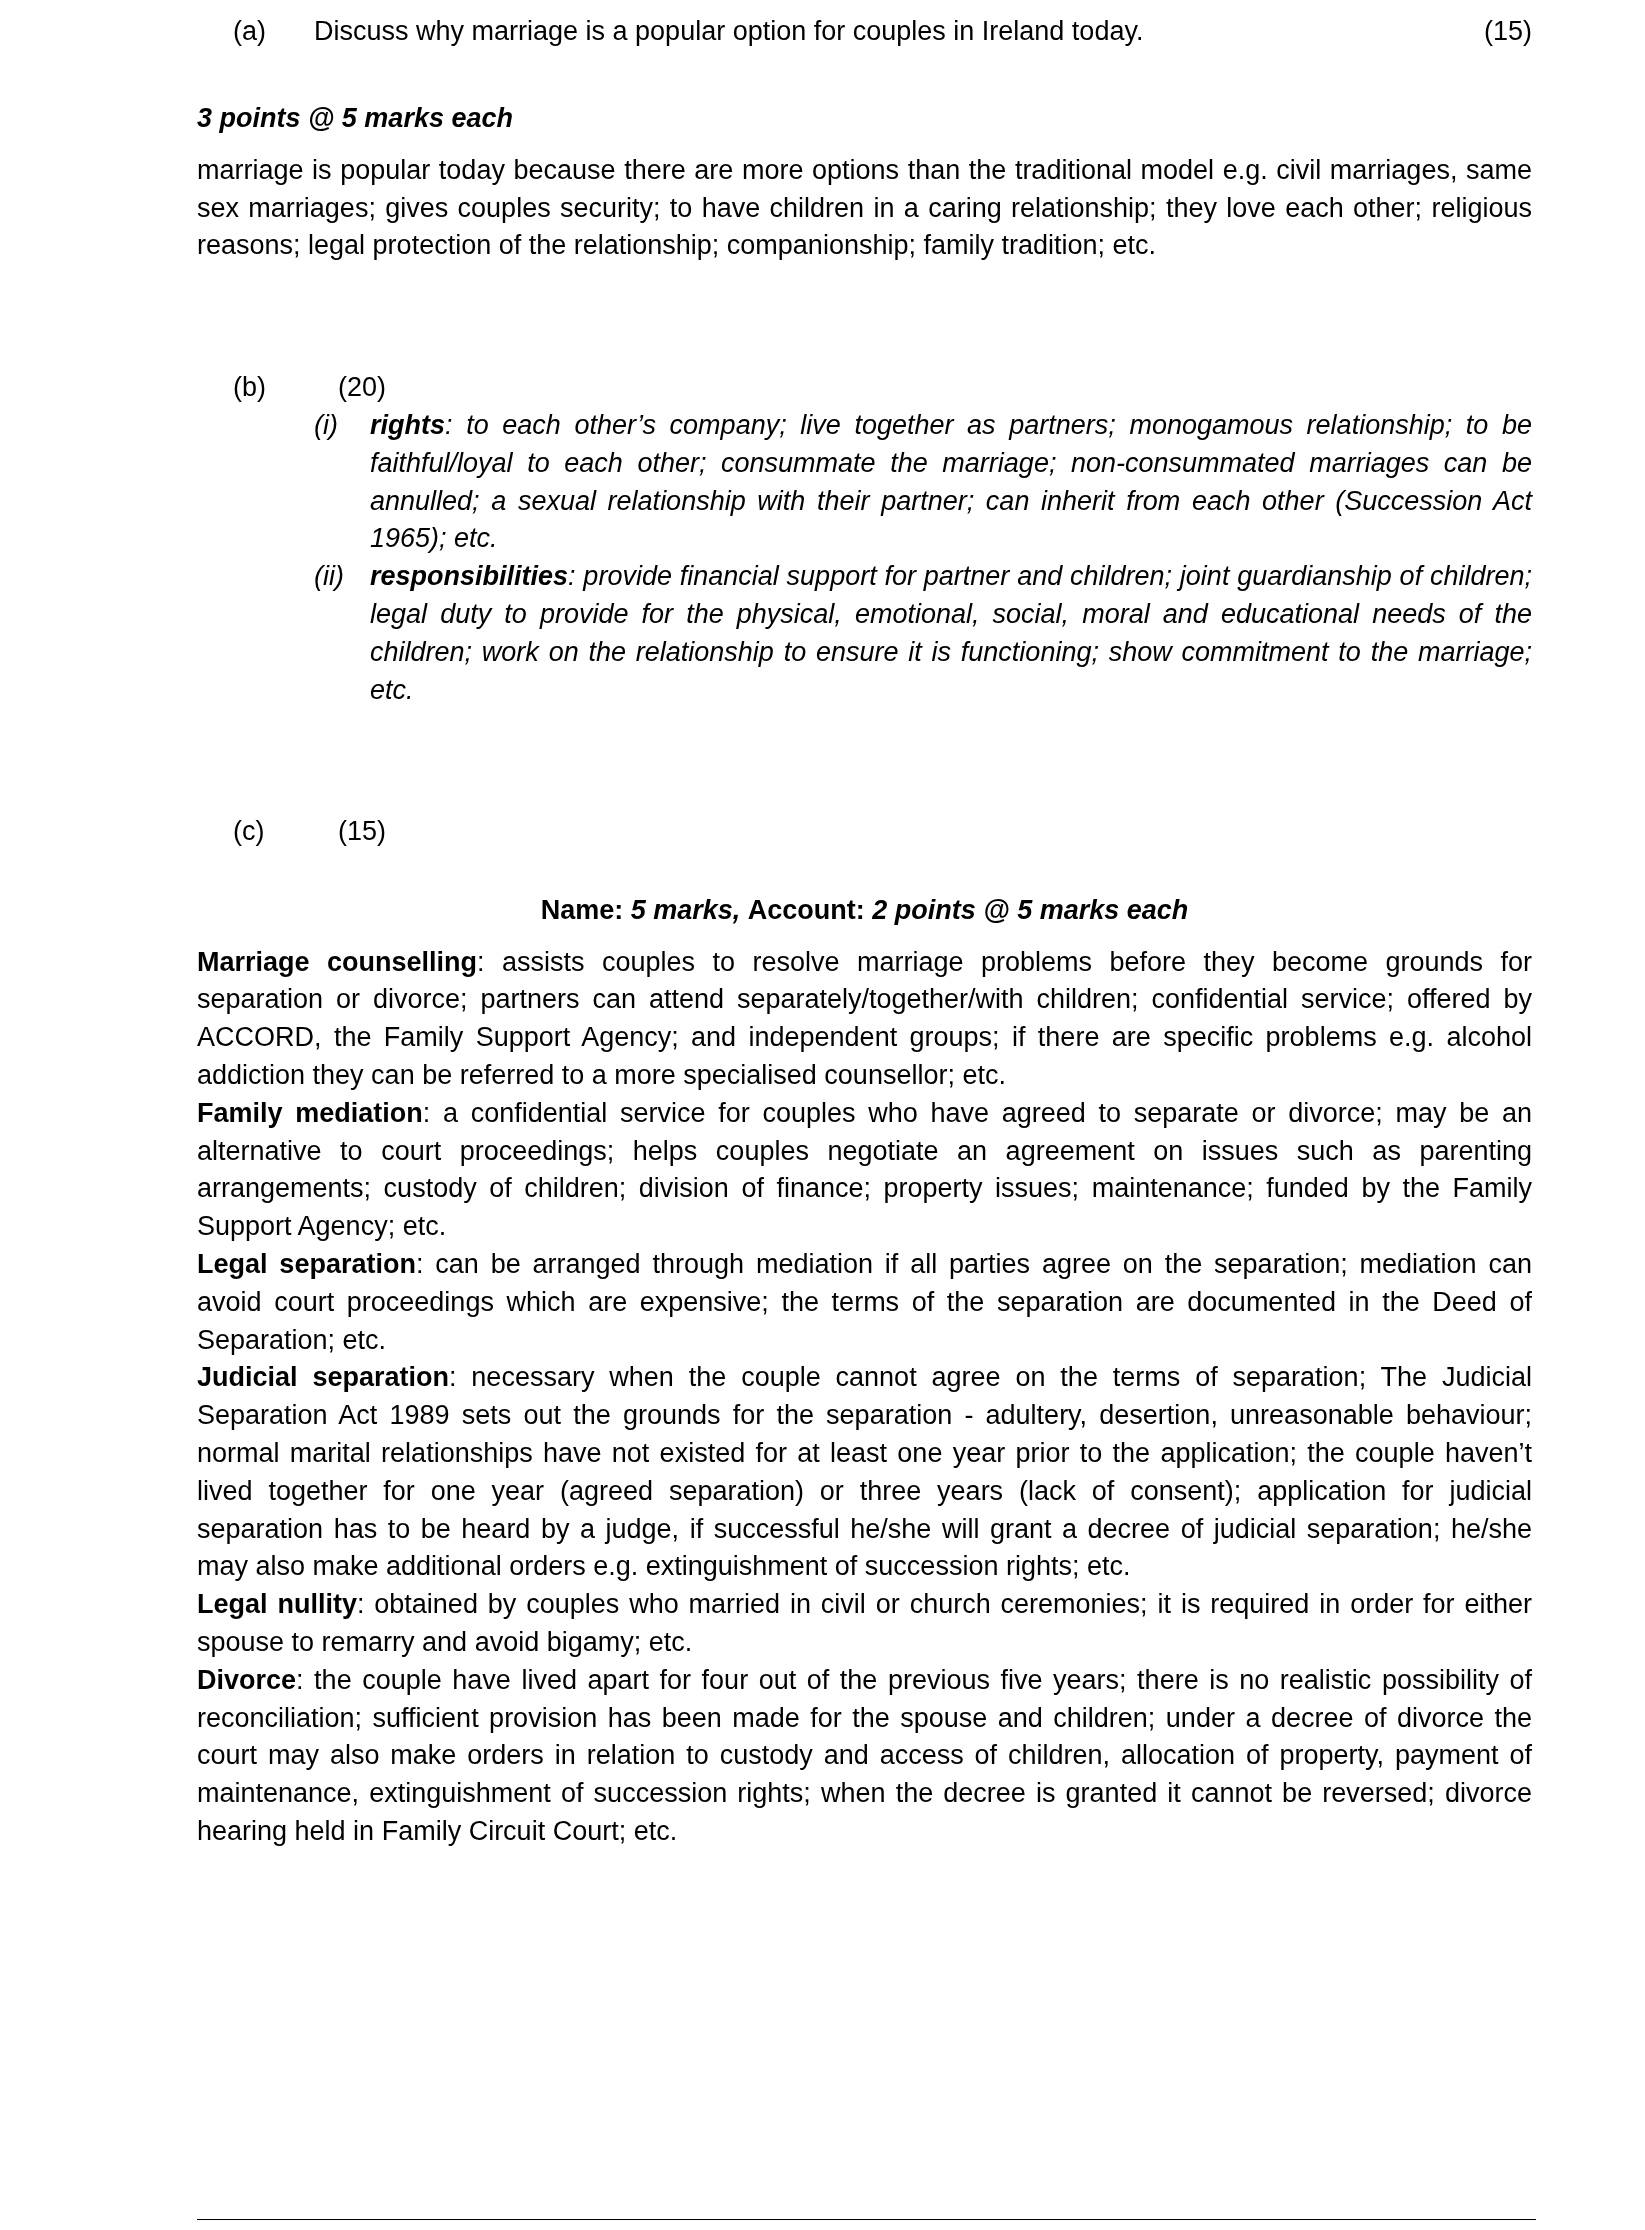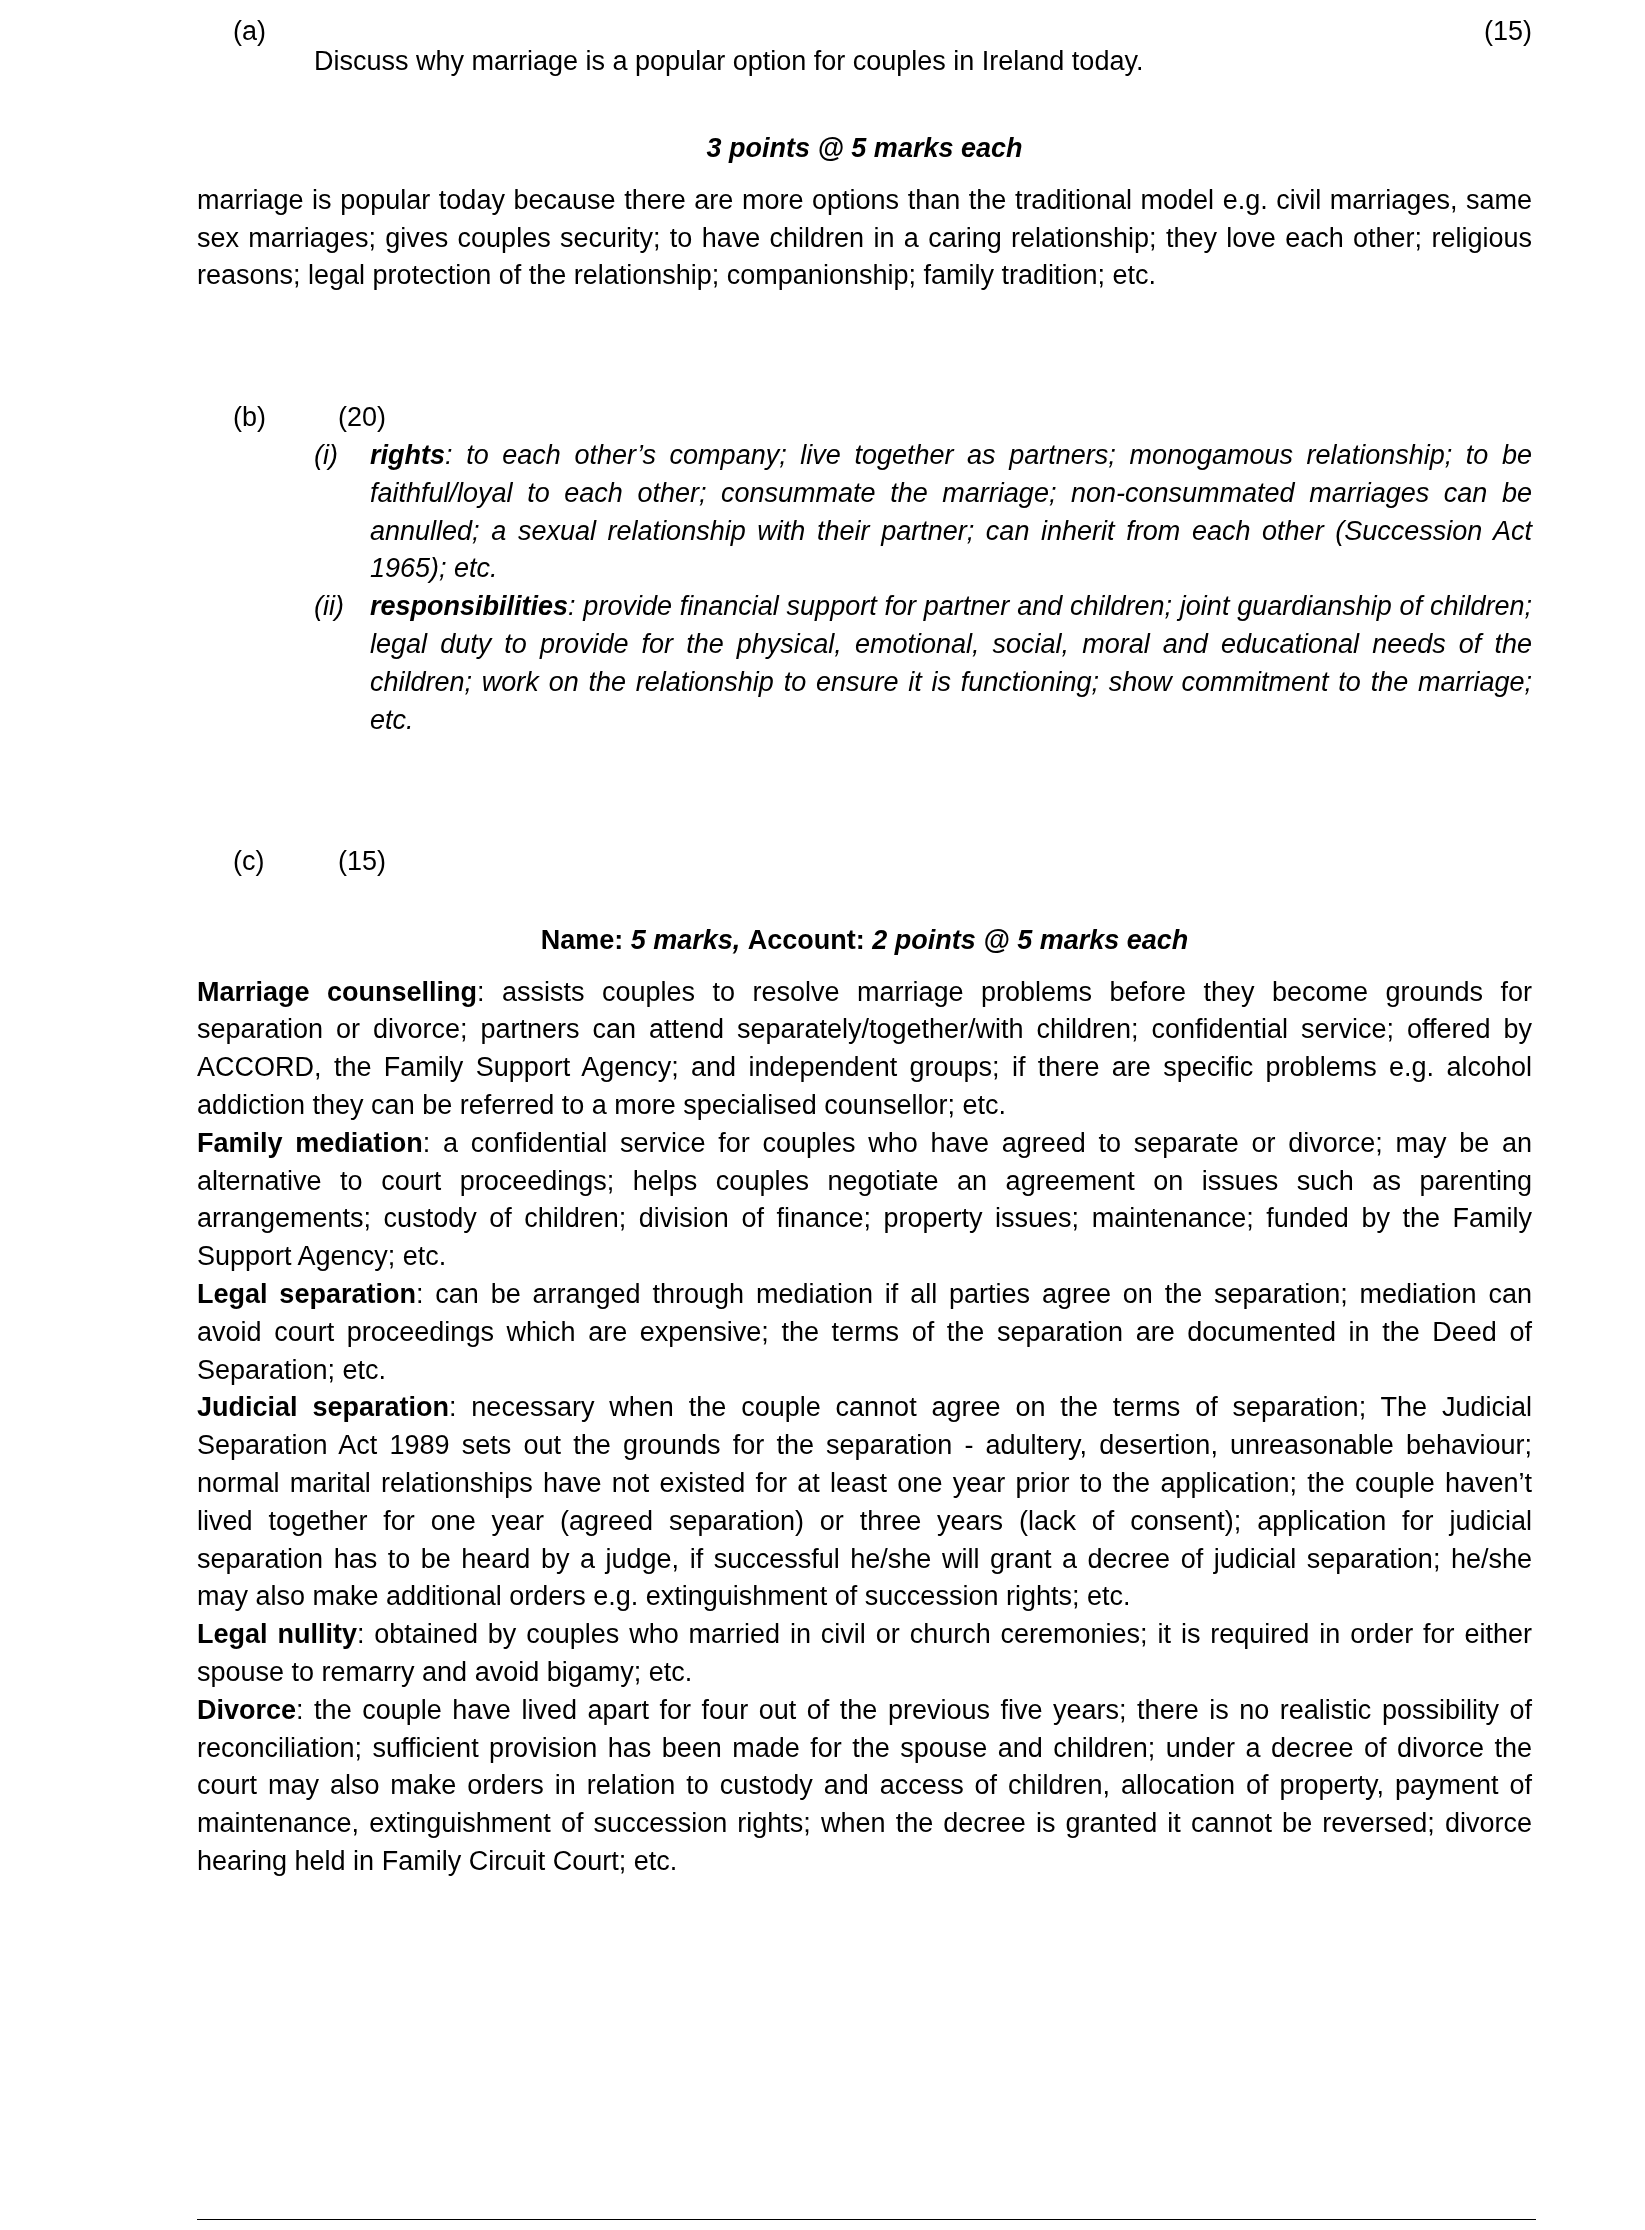--- a/index.html
+++ b/index.html
@@ -11,27 +11,26 @@
     background: #ffffff;
     color: #000000;
     font-family: "Liberation Sans", sans-serif;
     font-size: 27px;
     line-height: 1.4;
     padding: 12.7px 113px 0 197px;
     overflow: hidden;
   }
   .question-row { display: flex; align-items: flex-start; }
   .q-label { flex: 0 0 81px; margin-left: 36px; }
-  .q-text { flex: 1; margin-top: 30px; }
+  .q-text { flex: 1; }
   .q-text-fixed { flex: 0 0 1040px; }
   .q-marks { margin-left: auto; white-space: nowrap; }
   .q-marks-bottom { align-self: flex-end; margin-left: 24px; }
   .bold { font-weight: bold; }
   .scheme {
-    text-align: center;
     font-weight: bold;
     font-style: italic;
     margin: 50px 0 13.6px 0;
   }
   .answer {
     text-align: justify;
     margin: 0;
   }
   .section-gap { margin-top: 104px; }
   .sub-item { display: flex; align-items: flex-start; font-style: italic; }

